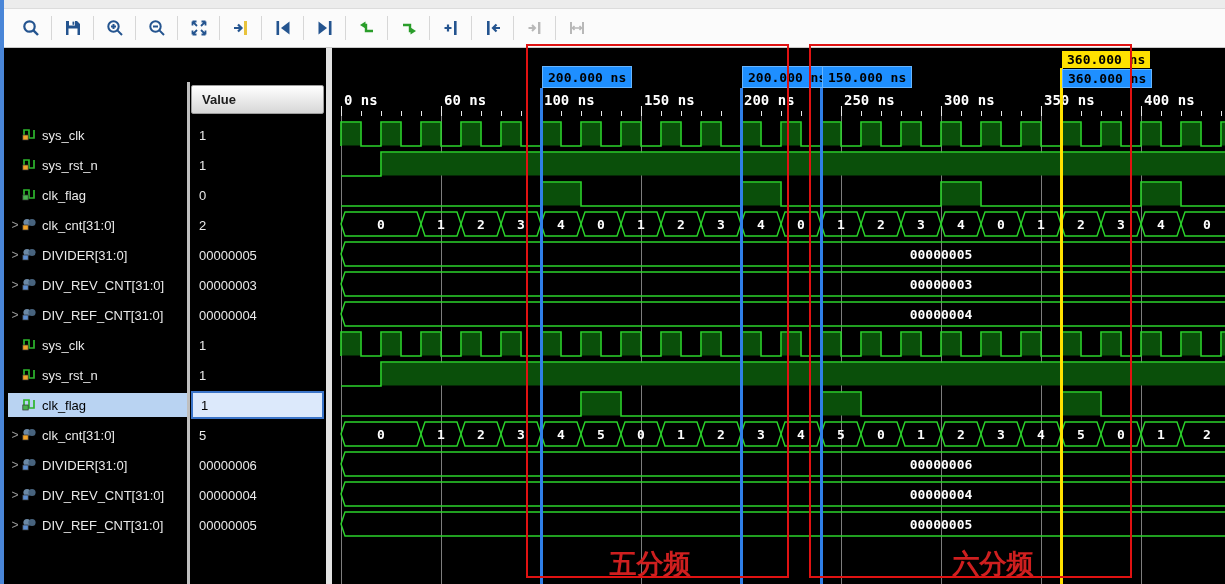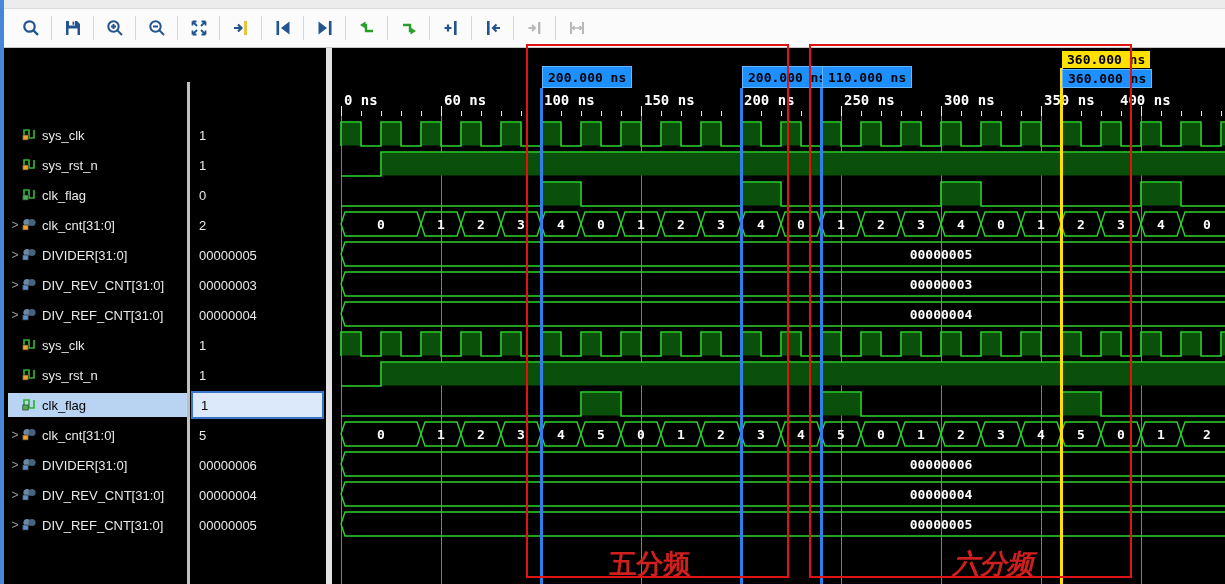--- a/index.html
+++ b/index.html
@@ -179,20 +179,21 @@
         <svg width="20" height="20" viewBox="0 0 20 20">
           <rect x="3" y="4" width="2" height="12" fill="#b8b8b8"></rect>
           <rect x="15" y="4" width="2" height="12" fill="#b8b8b8"></rect>
           <path d="M5.5 10 h9 M7.5 8 l-2 2 2 2 M12.5 8 l2 2 -2 2" stroke="#b8b8b8" stroke-width="1.6" fill="none"></path>
         </svg>
       </div>
     </div>
 
   <div id="left-panel">
     <div id="col-split"></div>
+    <div id="hdr-value" class="hdr-cell">Value</div>
     <div id="signal-rows">
         <div class="sig-row" style="top: 72px;">
           <div class="sig-name">
             <div class="sig-chevron"></div>
             <div class="sig-icon"><svg width="15" height="15" viewBox="0 0 15 15">
                 <path d="M2 12 V4 H7 V12 H12 V4" stroke="#2db52d" stroke-width="1.7" fill="none"></path>
                 <rect x="0.8" y="9" width="5.4" height="5" fill="#f0a32a" stroke="#333" stroke-width="0.7"></rect>
               </svg></div>
             <div class="sig-label">sys_clk</div>
           </div>
@@ -413,21 +414,21 @@
         <div class="tick" style="left: 869px; top: 63px; height: 5px;"></div>
         <div class="tick" style="left: 889px; top: 63px; height: 5px;"></div>
         <div class="ruler-label" style="left: 12px;">0 ns</div>
         <div class="ruler-label" style="left: 112px;">60 ns</div>
         <div class="ruler-label" style="left: 212px;">100 ns</div>
         <div class="ruler-label" style="left: 312px;">150 ns</div>
         <div class="ruler-label" style="left: 412px;">200 ns</div>
         <div class="ruler-label" style="left: 512px;">250 ns</div>
         <div class="ruler-label" style="left: 612px;">300 ns</div>
         <div class="ruler-label" style="left: 712px;">350 ns</div>
-        <div class="ruler-label" style="left: 788px;">400 ns</div>
+        <div class="ruler-label" style="left: 812px;">400 ns</div>
       </div>
     <div id="wave-rows">
         <div class="wave-row" style="top: 72px;"><svg width="893" height="28" viewBox="0 0 893 28">
             <rect x="9.5" y="2.5" width="19" height="23" fill="#0a4f0a"></rect>
             <rect x="49.5" y="2.5" width="19" height="23" fill="#0a4f0a"></rect>
             <rect x="89.5" y="2.5" width="19" height="23" fill="#0a4f0a"></rect>
             <rect x="129.5" y="2.5" width="19" height="23" fill="#0a4f0a"></rect>
             <rect x="169.5" y="2.5" width="19" height="23" fill="#0a4f0a"></rect>
             <rect x="209.5" y="2.5" width="19" height="23" fill="#0a4f0a"></rect>
             <rect x="249.5" y="2.5" width="19" height="23" fill="#0a4f0a"></rect>
@@ -608,26 +609,26 @@
             <polygon points="9,14 13,2 897,2 901,14 897,26 13,26" stroke="#2bd42b" stroke-width="1.4" fill="none"></polygon>
             <text x="609" y="19" fill="#ffffff" text-anchor="middle" font-family="&quot;DejaVu Sans Mono&quot;, monospace" font-size="13px" font-weight="bold">00000005</text>
           </svg></div>
       </div>
     <div id="marker-layer">
         <div class="marker-line" style="left: 208px;"></div>
         <div class="marker-label" style="left: 210px;">200.000 ns</div>
         <div class="marker-line" style="left: 408px;"></div>
         <div class="marker-label" style="left: 410px;">200.000 ns</div>
         <div class="marker-line" style="left: 488px;"></div>
-        <div class="marker-label" style="left: 490px;">110.000 ns</div>
+        <div class="marker-label" style="left: 490px;">150.000 ns</div>
         <div class="marker-label stacked" style="left: 730px;">360.000 ns</div>
         <div class="cursor-line" style="left: 728px;"></div>
         <div class="cursor-label" style="left: 730px;">360.000 ns</div>
       </div>
   </div>
 
   <div id="anno-layer">
       <div class="anno-rect" style="left: 526px; top: 44px; width: 263px; height: 534px; border-color: rgb(224, 18, 18);"></div>
       <div class="anno-text" style="left: 650px; top: 546px;">五分频</div>
       <div class="anno-rect" style="left: 809px; top: 44px; width: 323px; height: 534px; border-color: rgb(224, 18, 18);"></div>
-      <div class="anno-text" style="left: 993px; top: 546px; font-style: italic;">六分频</div>
+      <div class="anno-text" style="left: 993px; top: 546px;">六分频</div>
     </div>
 </div>
 
 </body></html>

